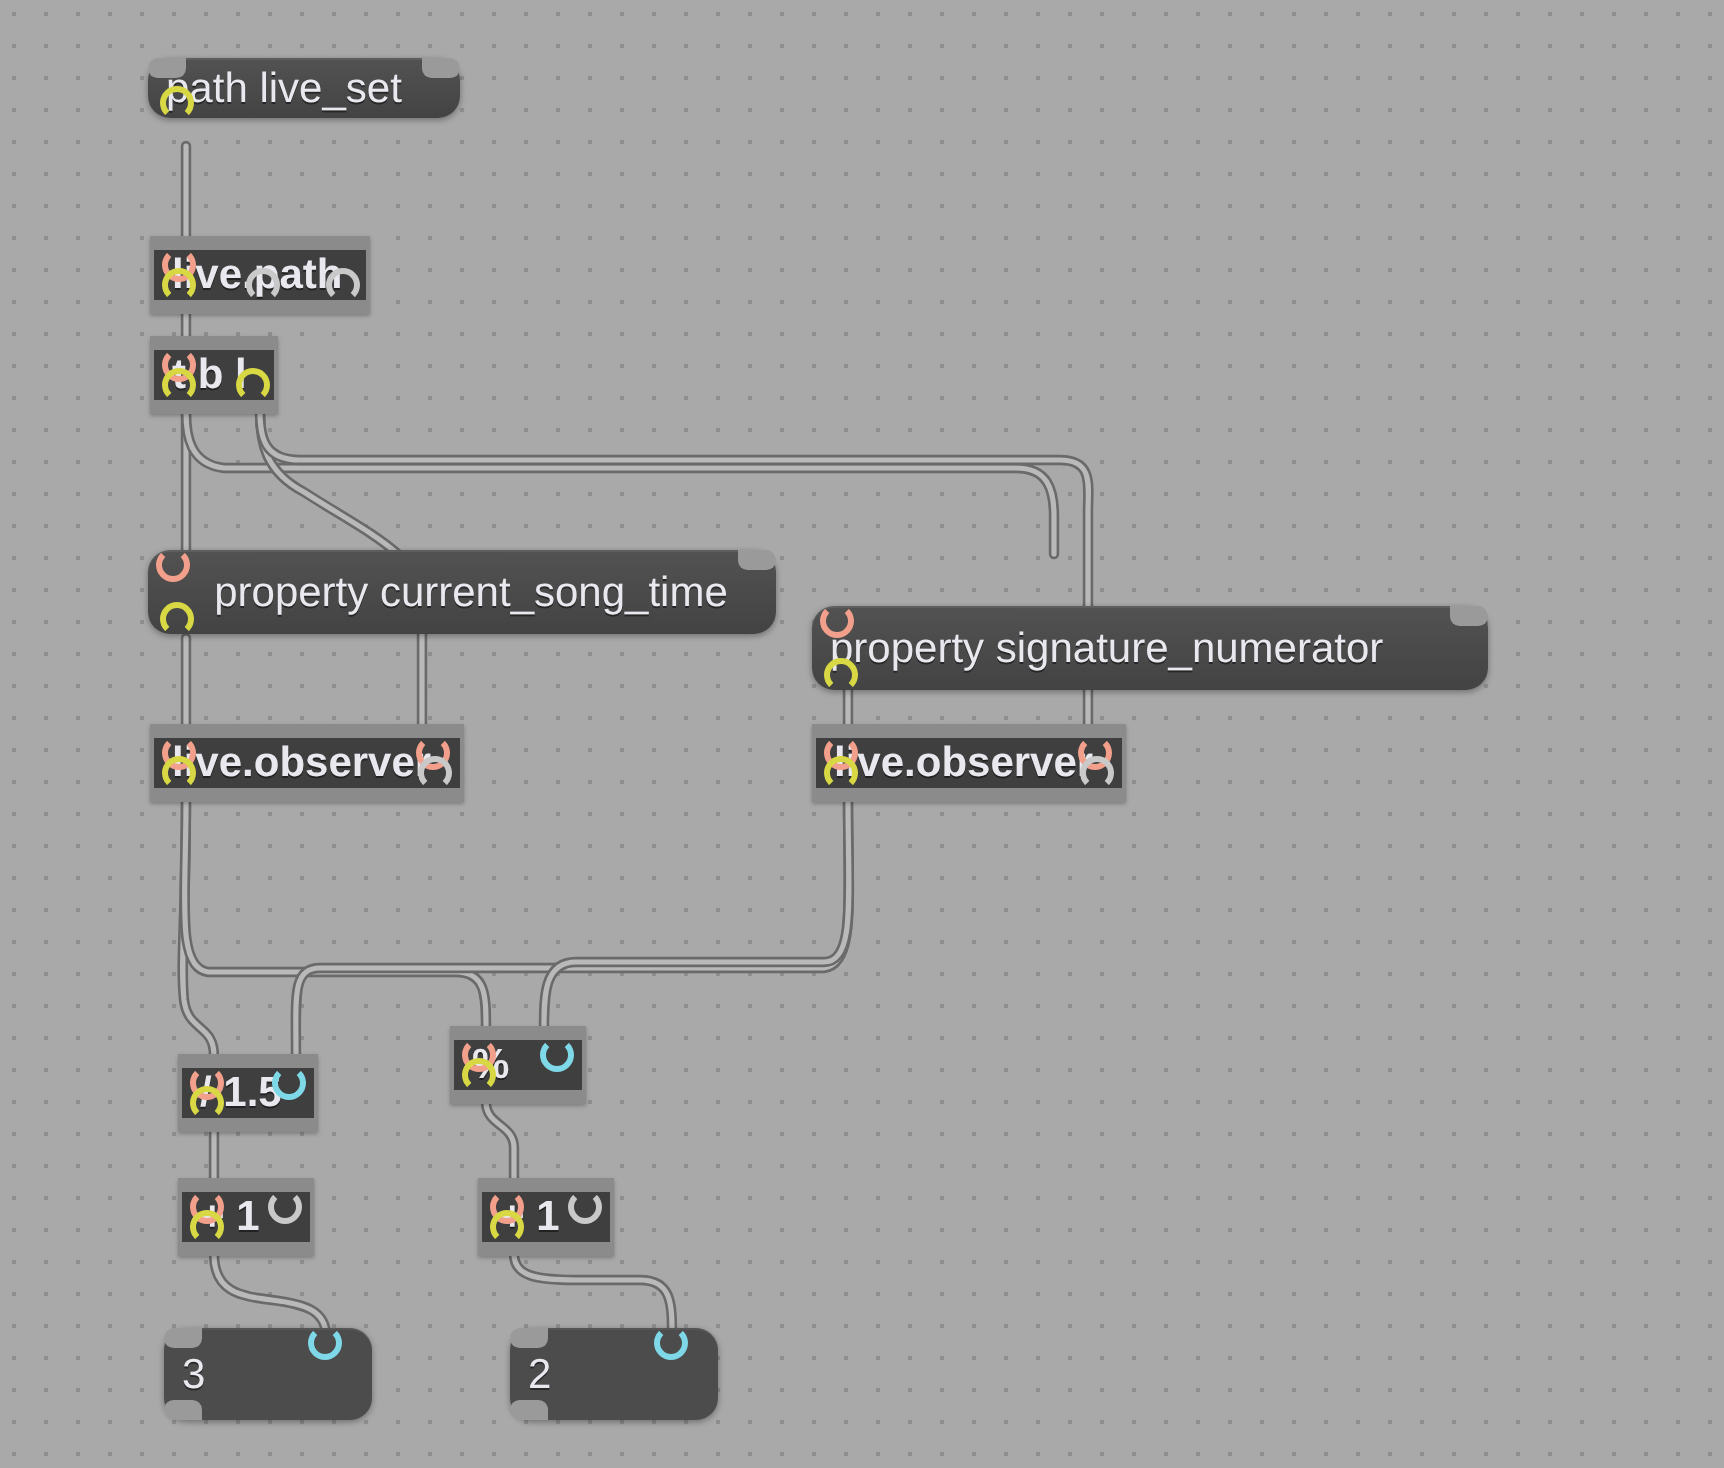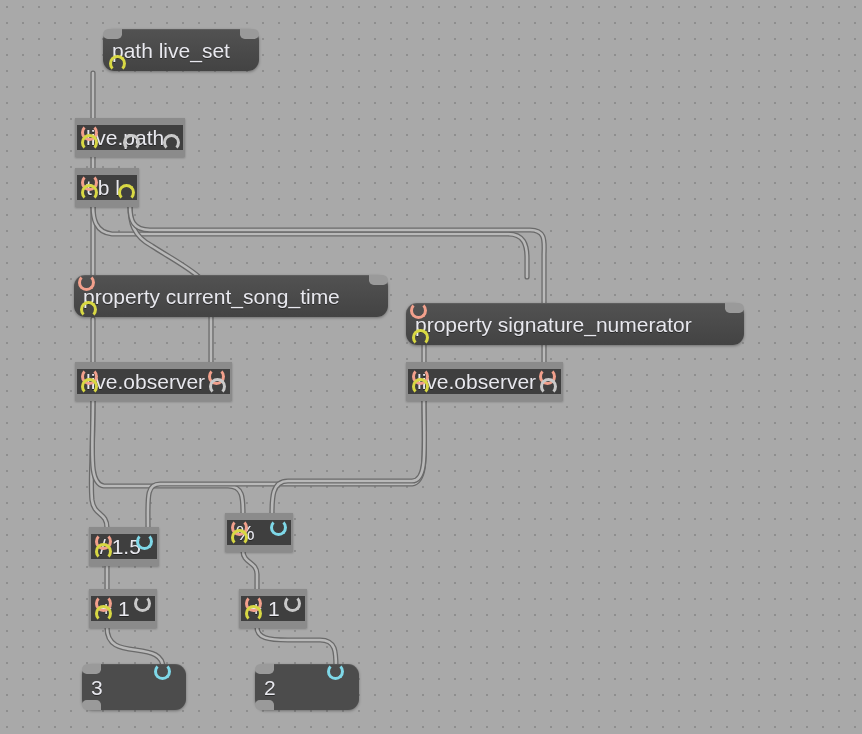--- a/index.html
+++ b/index.html
@@ -52,20 +52,21 @@
   }
 
   
   .obj {
     background: #3f3f3f;
     border-top: 7px solid #8b8b8b;
     border-bottom: 7px solid #8b8b8b;
     border-left: 2px solid #8b8b8b;
     border-right: 2px solid #8b8b8b;
     box-shadow: 0 1px 2px rgba(0,0,0,.25);
+    font-weight: bold;
   }
 
   
   .msg {
     background: linear-gradient(#525252, #434343);
     border-radius: 11px;
     box-shadow: 0 1px 3px rgba(0,0,0,.35), inset 0 1px 0 rgba(255,255,255,.07);
   }
 
   
@@ -180,40 +181,40 @@
       <g>
         <path d="M 107,627 C 107,646 120,648 136,650 C 152,652 163,655 163,668" class="cord-outline"></path>
         <path d="M 107,627 C 107,646 120,648 136,650 C 152,652 163,655 163,668" class="cord-core"></path>
       </g>
       <g>
         <path d="M 257,627 C 257,638 268,640 288,640 L 320,640 C 336,640 336,652 336,668" class="cord-outline"></path>
         <path d="M 257,627 C 257,638 268,640 288,640 L 320,640 C 336,640 336,652 336,668" class="cord-core"></path>
       </g>
     </svg>
   <div id="objects-layer">
-      <div class="box msg" style="left: 74px; top: 29px; width: 156px; height: 42px; margin-left: 29px;">
+      <div class="box msg" style="left: 74px; top: 29px; width: 156px; height: 30px;">
         <span class="lbl">path live_set</span>
         <span class="nub in tl" style="left: 0px;"></span>
         <span class="nub in tr" style="right: 0px;"></span>
         <span class="port p-yel out" style="left: 6px;"></span>
       </div>
       <div class="box obj" style="left: 75px; top: 118px; width: 110px; height: 39px;">
         <span class="lbl">live.path</span>
         <span class="port p-red in" style="left: 4px;"></span>
         <span class="port p-yel out" style="left: 4px;"></span>
         <span class="port p-grey out" style="left: 46px;"></span>
         <span class="port p-grey out" style="left: 86px;"></span>
       </div>
       <div class="box obj" style="left: 75px; top: 168px; width: 64px; height: 39px;">
         <span class="lbl">t b l</span>
         <span class="port p-red in" style="left: 4px;"></span>
         <span class="port p-yel out" style="left: 4px;"></span>
         <span class="port p-yel out" style="left: 41px;"></span>
       </div>
-      <div class="box msg" style="left: 74px; top: 275px; width: 314px; height: 42px;">
+      <div class="box msg" style="left: 74px; top: 275px; width: 314px; height: 42px; justify-content: center;">
         <span class="lbl">property current_song_time</span>
         <span class="port p-red in" style="left: 4px;"></span>
         <span class="nub in tr" style="right: 0px;"></span>
         <span class="port p-yel out" style="left: 6px;"></span>
       </div>
       <div class="box msg" style="left: 406px; top: 275px; width: 338px; height: 42px; margin-top: 28px;">
         <span class="lbl">property signature_numerator</span>
         <span class="port p-red in" style="left: 4px;"></span>
         <span class="nub in tr" style="right: 0px;"></span>
         <span class="port p-yel out" style="left: 6px;"></span>

